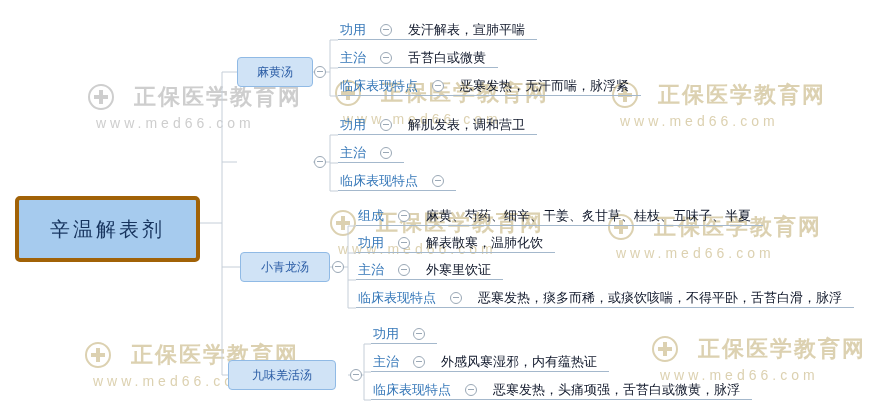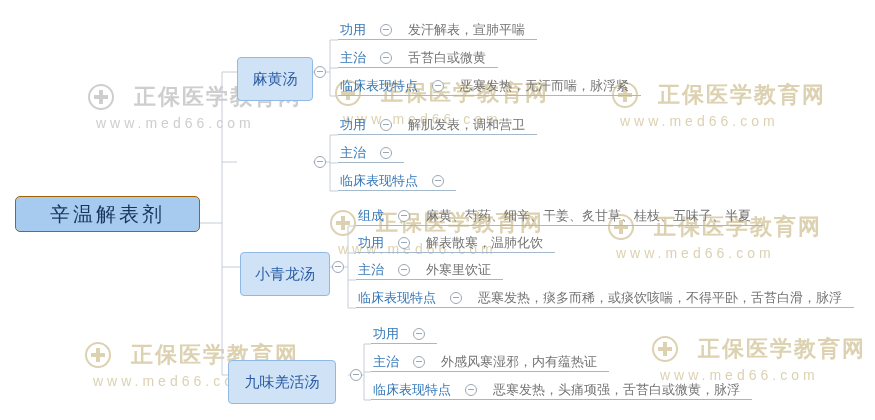--- a/index.html
+++ b/index.html
@@ -13,35 +13,35 @@
   .wm-row { display:flex; align-items:center; gap:20px;justify-content:flex-end; }
   .wm-cross { width:26px; height:26px; border:2px solid currentColor; border-radius:50%; position:relative; flex:none; }
   .wm-cross::before, .wm-cross::after { content:""; position:absolute; background:currentColor; }
   .wm-cross::before { left:50%; top:4px; bottom:4px; width:4px; margin-left:-2px; }
   .wm-cross::after  { top:50%; left:4px; right:4px; height:4px; margin-top:-2px; }
   .wm-title { font-size:22px; font-weight:bold; letter-spacing:2px; white-space:nowrap; }
   .wm-url { font-size:14px; letter-spacing:4px; margin-top:3px; padding-left:8px; white-space:nowrap; }
 
   svg.links { position:absolute; left:0; top:0; z-index:2; }
 
-  .root-node { position:absolute; left:15px; top:196px; width:185px; height:36px; z-index:3;
-    background:#a6cbee; border:1px solid #a16207; border-radius:5px;
+  .root-node { position:absolute; left:15px; top:196px; width:185px; height:66px; z-index:3;
+    background:#a6cbee; border:4px solid #a16207; border-radius:5px;
     display:flex; align-items:center; justify-content:center;
     font-size:20px; color:#17345e; letter-spacing:3px; white-space:nowrap; }
 
-  .branch { position:absolute; height:44px; z-index:3;
+  .branch { position:absolute; height:30px; z-index:3;
     background:#d0e3f6; border:1px solid #90bae5; border-radius:4px;
     display:flex; align-items:center; justify-content:center;
-    font-size:15px; color:#2b5da5; white-space:nowrap; }
+    font-size:12px; color:#2b5da5; white-space:nowrap; }
 
   .leaf { position:absolute; display:flex; align-items:center; height:19px; z-index:3;
     border-bottom:1px solid #a4b8cc; padding:0 12px 0 2px;
     font-size:13px; white-space:nowrap; background:transparent; }
   .leaf-label { color:#3577b8; margin-right:14px; }
-  .leaf-content { color:#737373; margin-left:16px; }
+  .leaf-content { color:#0f172a; margin-left:16px; }
 
   .collapse { width:12px; height:12px; border:1px solid #9aa8b6; border-radius:50%;
     background:#fff; position:relative; flex:none; }
   .collapse::after { content:""; position:absolute; left:2px; right:2px; top:50%; height:1px;
     margin-top:-1px; background:#9aa8b6; }
   .collapse.abs { position:absolute; z-index:4; }
 </style>
 </head>
 <body>
 

